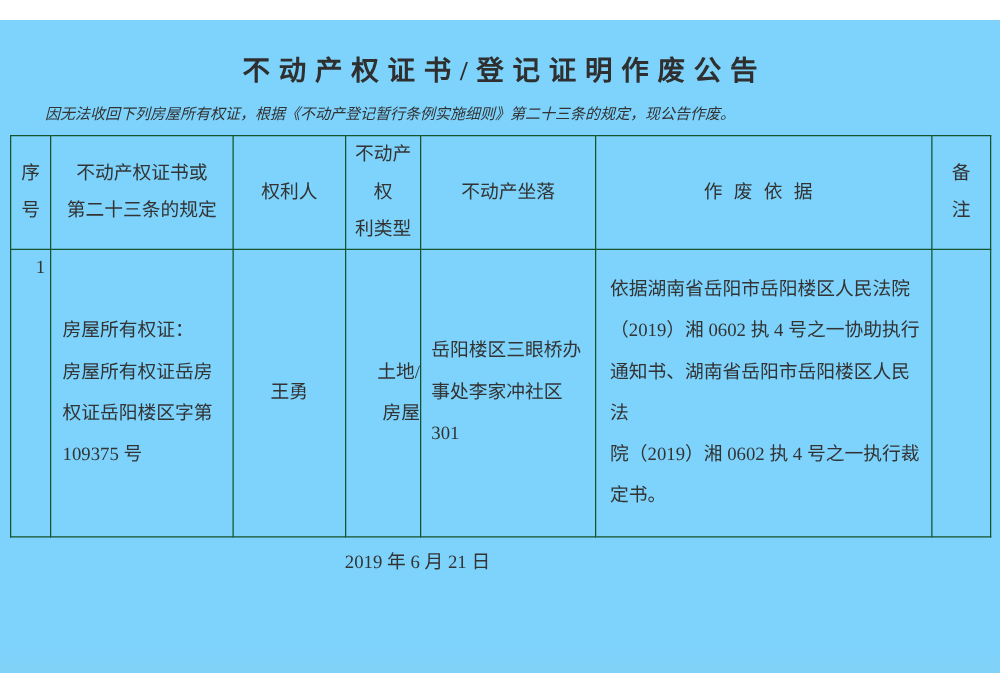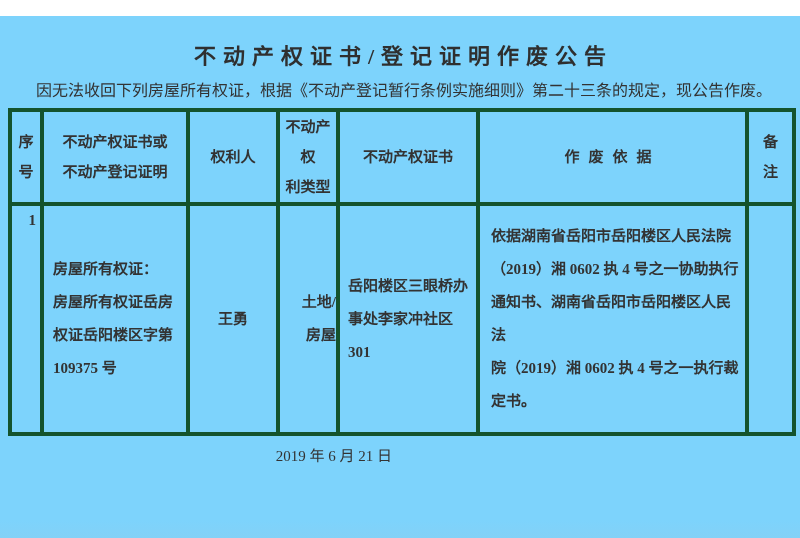--- a/index.html
+++ b/index.html
@@ -32,35 +32,36 @@
     font-size: 15px;
     line-height: 22px;
     text-align: right;
     padding-right: 70px;
   }
   .doc-number .value {
     margin-left: 11px;
   }
   .intro {
     margin: 8px 6px 0 6px;
-    font-size: 16px;
+    font-size: 12px;
     line-height: 22px;
     text-indent: 30px;
+    font-style: italic;
   }
   table.notice-table {
     margin: 6px 0 0 8px;
     width: 784px;
     border-collapse: collapse;
     table-layout: fixed;
     font-size: 15px;
     color: #333333;
   }
   .notice-table th, .notice-table td {
-    border: 4px solid #14532d;
-    font-weight: bold;
+    border: 1px solid #14532d;
+    font-weight: normal;
     white-space: pre-line;
     overflow: hidden;
     padding: 0;
   }
   .notice-table thead tr { height: 62px; }
   .notice-table tbody tr { height: 230px; }
   .notice-table th {
     text-align: center;
     vertical-align: middle;
     line-height: 30px;
@@ -141,25 +142,25 @@
       <col style="width:60px">
       <col style="width:140px">
       <col style="width:269px">
       <col style="width:47px">
     </colgroup>
     <thead>
       <tr>
         <th>序
 号</th>
         <th>不动产权证书或
-不动产登记证明</th>
+第二十三条的规定</th>
         <th>权利人</th>
         <th>不动产权
 利类型</th>
-        <th>不动产权证书</th>
+        <th>不动产坐落</th>
         <th class="th-basis">作废依据</th>
         <th>备
 注</th>
       </tr>
     </thead>
     <tbody>
       <tr>
         <td class="cell-seq">1</td>
         <td class="cell-certificate">房屋所有权证：
 房屋所有权证岳房

